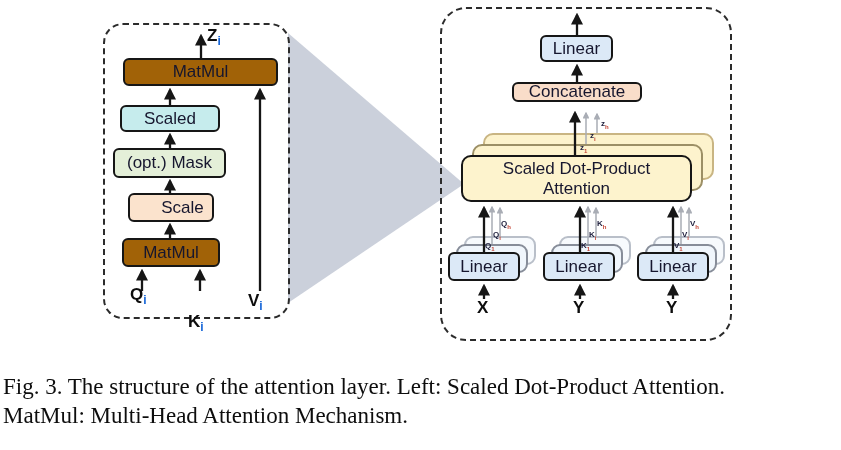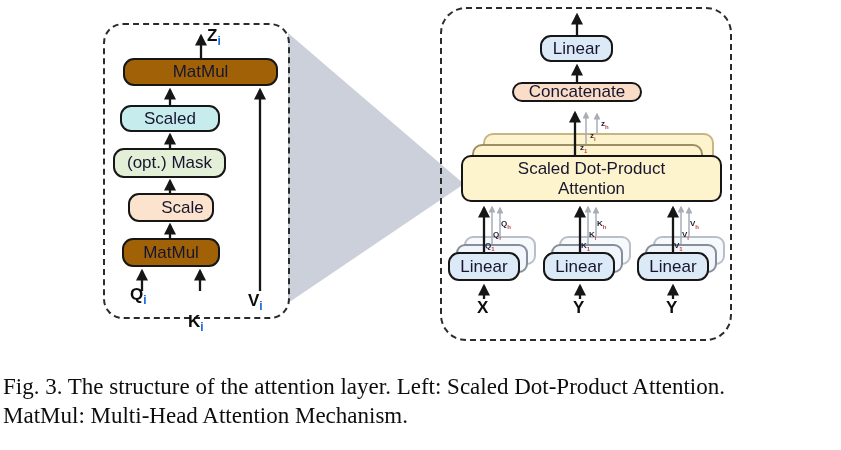--- a/index.html
+++ b/index.html
@@ -6,21 +6,21 @@
   .fig{position:relative;width:841px;height:450px;background:#ffffff;overflow:hidden;
        font-family:"Liberation Sans",sans-serif;}
   .layer{position:absolute;left:0;top:0;width:841px;height:450px;pointer-events:none;}
   .z0{z-index:0}.z1{z-index:1}.z2{z-index:2}.z3{z-index:3}.z4{z-index:4}.z5{z-index:5}
 
   .panel{position:absolute;border:2px dashed #2b2b2b;background:transparent;}
   .panel-left{left:103px;top:23px;width:183px;height:292px;border-radius:20px;}
   .panel-right{left:440px;top:7px;width:288px;height:330px;border-radius:26px;}
 
   .box{position:absolute;display:flex;align-items:center;justify-content:center;
-       border:2.5px solid #161616;border-radius:11px;font-size:17px;color:#16162e;
+       border:2.5px solid #161616;border-radius:6px;font-size:17px;color:#16162e;
        text-align:center;line-height:1.15;box-sizing:border-box;}
   .pink{background:#a16207;}
   .cyan{background:#c6eced;}
   .green{background:#e4efd8;}
   .peach{background:#fbe3cd;}
   .peach2{background:#f9ddc9;}
   .yellow{background:#fdf3cd;}
   .blue{background:#dce9f7;}
 
   .att-mid{border:2px solid #9c8f66;border-radius:10px;}
@@ -108,21 +108,21 @@
 
     <div class="box pink" style="left:123px;top:58px;width:155px;height:28px;">MatMul</div>
     <div class="box cyan" style="left:120px;top:105px;width:100px;height:27px;">Scaled</div>
     <div class="box green" style="left:113px;top:148px;width:113px;height:30px;">(opt.) Mask</div>
     <div class="box peach" style="left:128px;top:193px;width:86px;height:29px;padding-left:23px;">Scale</div>
     <div class="box pink" style="left:122px;top:238px;width:98px;height:29px;">MatMul</div>
 
     <div class="box blue" style="left:540px;top:35px;width:73px;height:27px;">Linear</div>
     <div class="box peach2" style="left:512px;top:82px;width:130px;height:20px;">Concatenate</div>
 
-    <div class="box yellow" style="left:461px;top:155px;width:261px;height:47px;border-radius:10px;flex-direction:column;text-align:center;">
+    <div class="box yellow" style="left:461px;top:155px;width:231px;height:47px;border-radius:10px;flex-direction:column;text-align:center;">
       <span>Scaled Dot-Product</span>
       <span>Attention</span>
     </div>
 
     <div class="box blue" style="left:448px;top:252px;width:72px;height:29px;">Linear</div>
     <div class="box blue" style="left:543px;top:252px;width:72px;height:29px;">Linear</div>
     <div class="box blue" style="left:637px;top:252px;width:72px;height:29px;">Linear</div>
   </div>
 
   <div class="layer z5">

